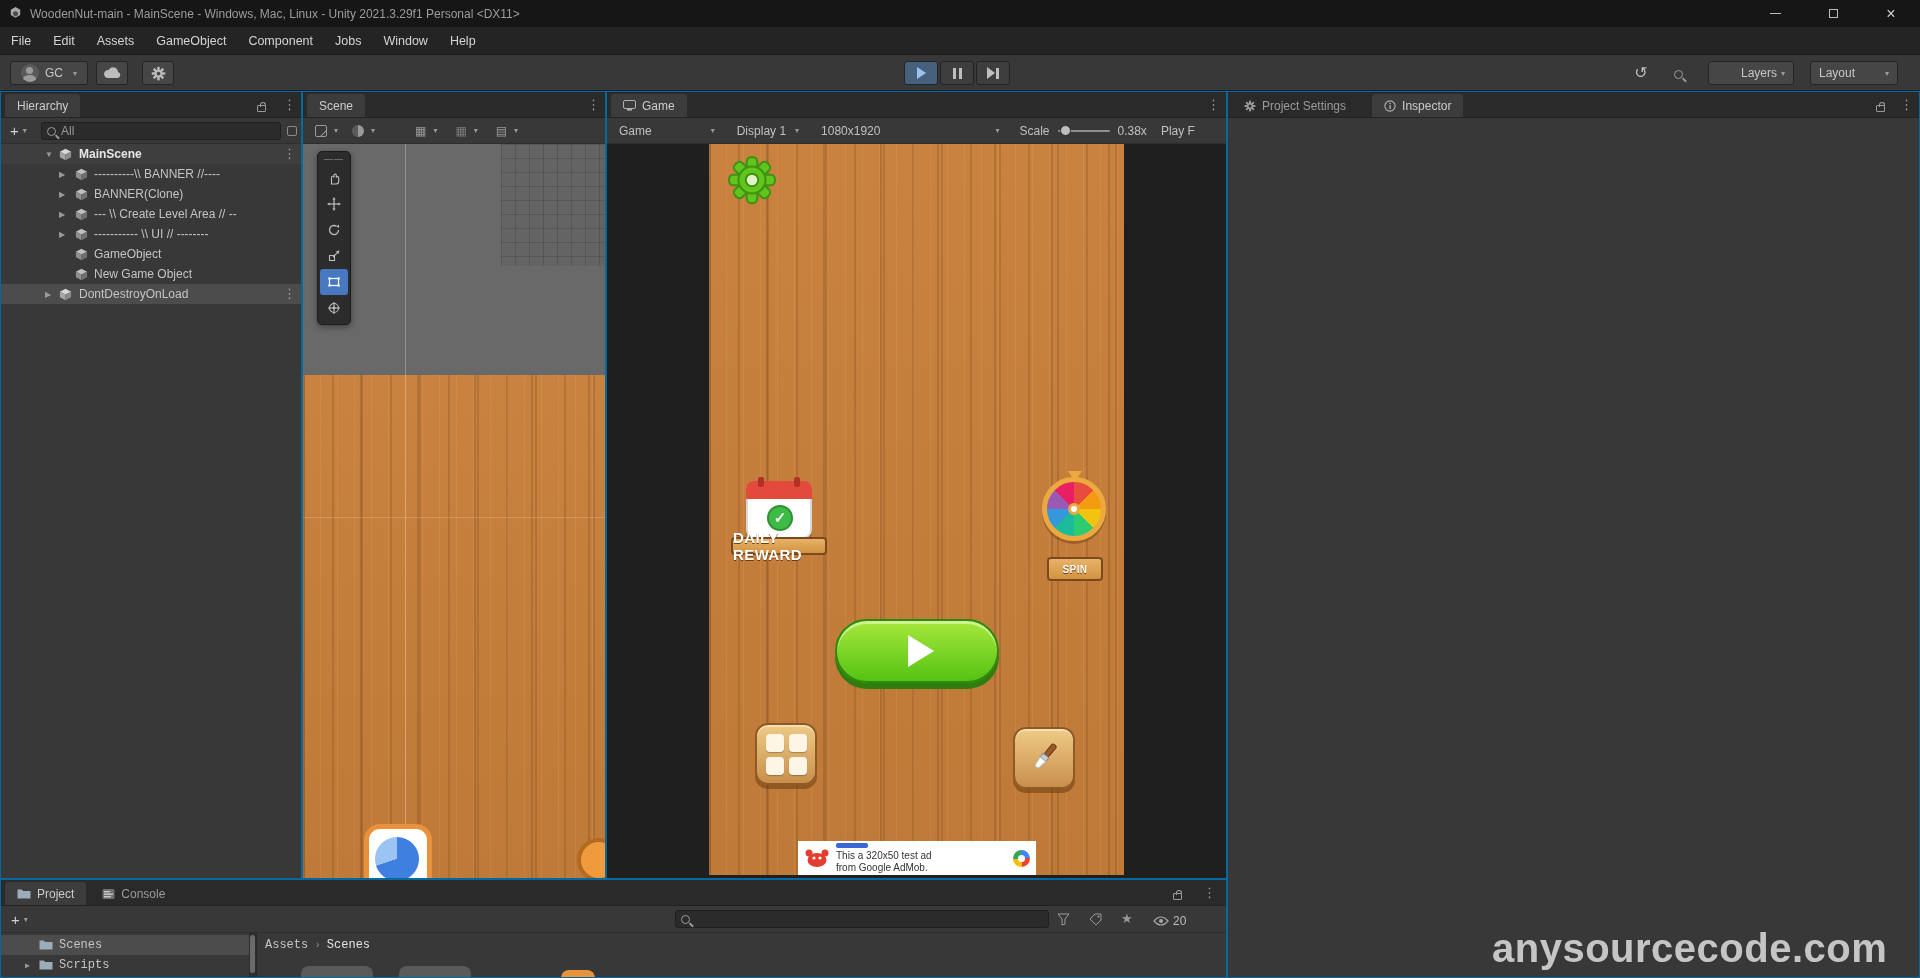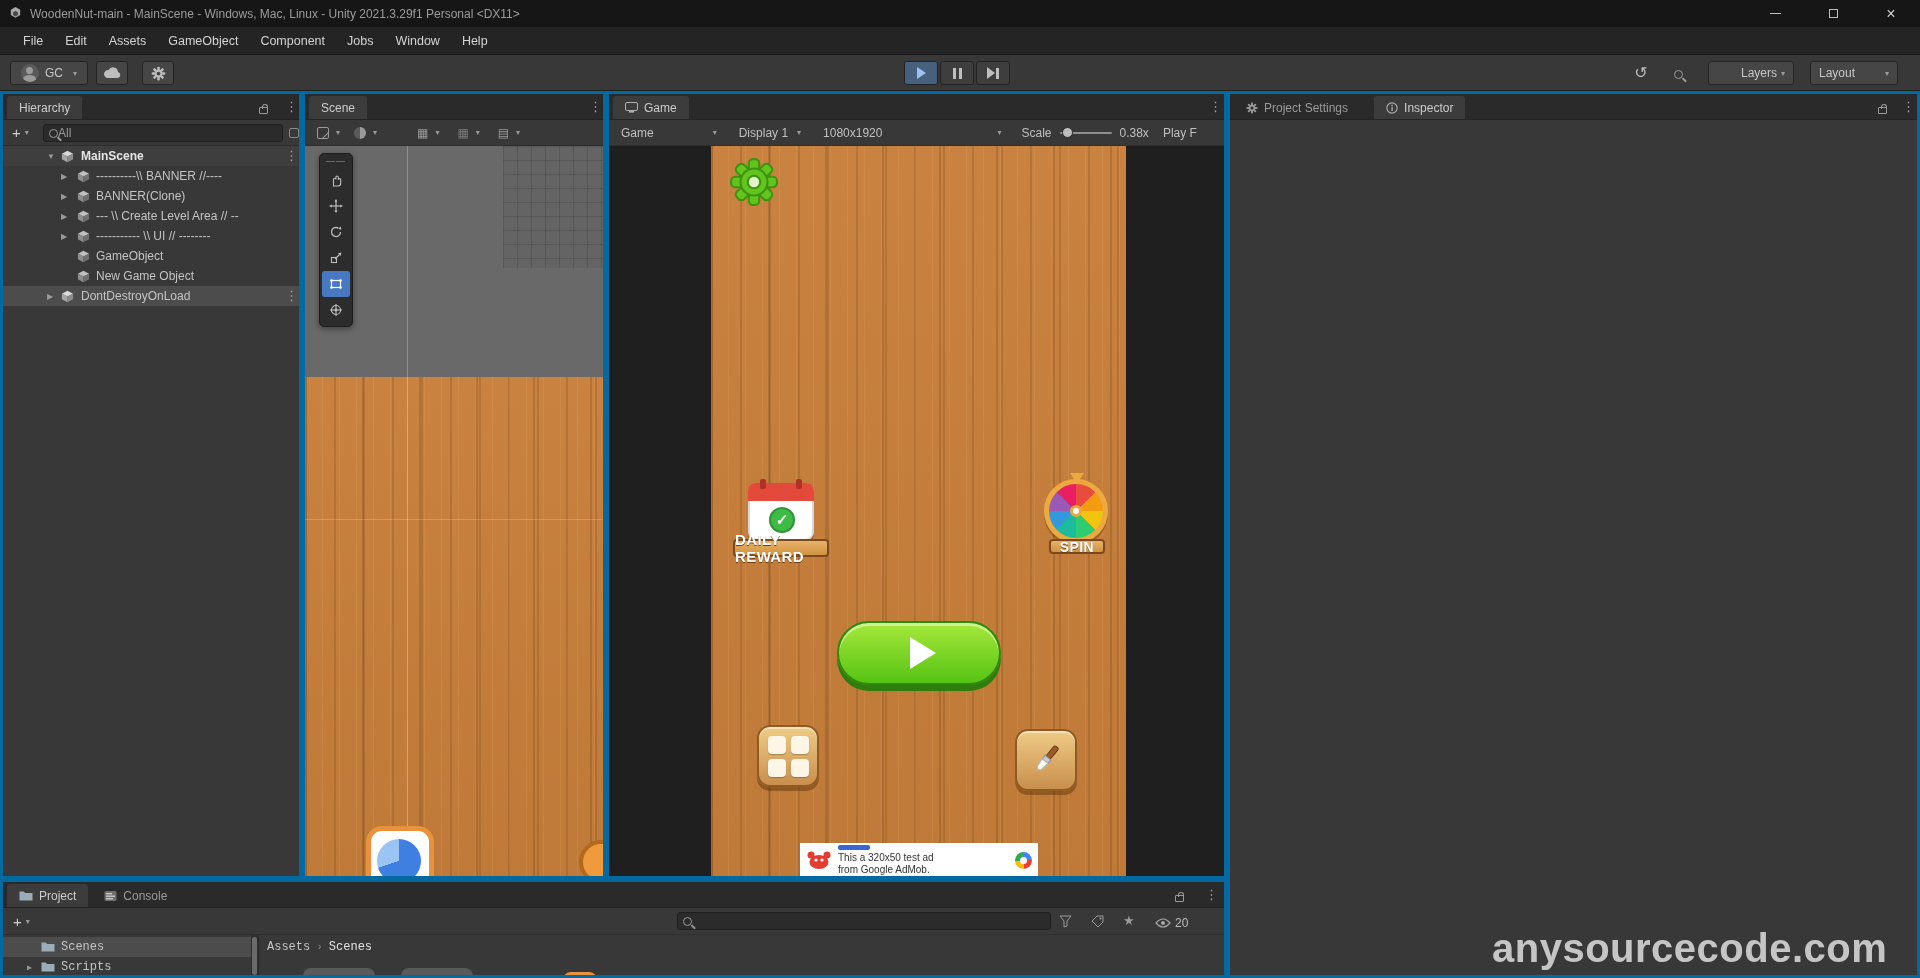--- a/index.html
+++ b/index.html
@@ -19,21 +19,21 @@
   
   .titlebar { position:absolute; left:0; top:0; width:1920px; height:27px; background:#161616; display:flex; align-items:center; }
   .title-text { color:#9c9c9c; font-size:12px; margin-left:8px; white-space:nowrap; }
   .wincontrols { position:absolute; right:0; top:0; height:27px; display:flex; align-items:center; }
   .winbtn { width:58px; height:27px; display:flex; align-items:center; justify-content:center; color:#bdbdbd; cursor:default; }
   .min-glyph { width:11px; height:1px; background:#bdbdbd; display:block; }
   .max-glyph { width:9px; height:9px; border:1px solid #bdbdbd; display:block; }
   .close-glyph { font-size:16px; line-height:1; color:#cfcfcf; }
 
   
-  .menubar { position:absolute; left:0; top:27px; width:1920px; height:28px; background:#242424; display:flex; align-items:center; padding-left:12px; border-bottom:1px solid #191919;}
+  .menubar { position:absolute; left:0; top:27px; width:1920px; height:28px; background:#242424; display:flex; align-items:center; padding-left:0; border-bottom:1px solid #191919;}
   .menu-item { padding:0 11px; height:28px; display:flex; align-items:center; color:#d4d4d4; font-size:12.5px; }
 
   
   .toolbar { position:absolute; left:0; top:55px; width:1920px; height:36px; background:#383838; border-bottom:1px solid #1f1f1f; }
   .tb-btn { background:#464646; border:1px solid #242424; border-radius:3px; height:24px; display:flex; align-items:center; justify-content:center; color:#c7c7c7; }
   .tb-seg { background:#3e3e3e; border:1px solid #232323; border-radius:3px; width:34px; height:24px; display:flex; align-items:center; justify-content:center; }
   .tb-seg.active { background:#46607e; }
   .caret { font-size:8px; color:#9a9a9a; margin-left:4px; }
   .play-tri { width:0; height:0; border-left:9px solid #bfbfbf; border-top:6px solid transparent; border-bottom:6px solid transparent; }
   .play-tri.blue { border-left-color:#9cc3f0; }
@@ -41,29 +41,29 @@
   .pause-bars span { width:3px; height:11px; background:#bfbfbf; display:block; }
   .step-wrap { display:flex; align-items:center; gap:1px; }
   .step-bar { width:2.5px; height:11px; background:#bfbfbf; display:block; }
   .avatar-circle { width:18px; height:18px; border-radius:50%; background:#5a5a5a; position:relative; overflow:hidden; }
   .avatar-circle::before { content:""; position:absolute; left:5.5px; top:3px; width:7px; height:7px; border-radius:50%; background:#9b9b9b; }
   .avatar-circle::after { content:""; position:absolute; left:2.5px; top:11px; width:13px; height:8px; border-radius:50% 50% 0 0; background:#9b9b9b; }
   .mag { width:9px; height:9px; border:1.5px solid #9a9a9a; border-radius:50%; position:relative; display:inline-block; flex:0 0 auto;}
   .mag::after { content:""; position:absolute; width:5px; height:1.5px; background:#9a9a9a; left:7px; top:8px; transform:rotate(45deg); }
 
   
-  .panel { position:absolute; background:#383838; border:3px solid #0369a1; }
+  .panel { position:absolute; background:#383838; border:1px solid #0369a1; }
   .tabbar { position:absolute; left:0; top:0; right:0; height:26px; background:#2a2a2a; border-bottom:1px solid #232323; display:flex; align-items:flex-end; }
   .tab { display:inline-flex; align-items:center; gap:6px; padding:0 12px; height:23px; background:#3c3c3c; color:#cccccc; border-radius:3px 3px 0 0; margin-left:4px; font-size:12px; white-space:nowrap; }
   .tab.inactive { background:transparent; color:#9a9a9a; }
   .vdots { color:#a2a2a2; font-size:13px; line-height:1; }
   .lock { width:9px; height:7px; border:1px solid #9a9a9a; border-radius:1px; position:relative; display:inline-block; }
   .lock::before { content:""; position:absolute; left:1.5px; top:-4px; width:4px; height:4px; border:1px solid #9a9a9a; border-bottom:none; border-radius:3px 3px 0 0; }
 
-  .searchbox { background:#2b2b2b; border:1px solid #1f1f1f; border-radius:3px; height:18px; display:flex; align-items:center; padding:0 5px; color:#9a9a9a; }
+  .searchbox { background:#2b2b2b; border:1px solid #1f1f1f; border-radius:3px; height:18px; display:flex; align-items:center; padding:0 5px; gap:5px; color:#9a9a9a; }
 
   
   .hrow { position:absolute; left:0; width:100%; height:20px; display:flex; align-items:center; color:#c4c4c4; }
   .hrow.shaded { background:#3e3e3e; }
   .hrow.selected { background:#4c4c4c; }
   .fold { position:absolute; font-size:8px; color:#9a9a9a; }
   .hlabel { position:absolute; white-space:nowrap; }
   .bold { font-weight:bold; color:#e6e6e6; }
 
   
@@ -465,21 +465,21 @@
           <div class="ribbon" style="left:0;top:56px;width:96px;height:18px;font-size:15px">
               <span>DAILY REWARD</span>
             </div>
         </div>
 
         <div class="abs" style="left:332px;top:331px;width:68px;height:88px">
           <div class="abs" style="left:1px;top:2px;width:64px;height:64px;border-radius:50%;border:5px solid #eca93f;background:conic-gradient(#e84c3d 0 45deg,#f39c12 45deg 90deg,#f1c40f 90deg 135deg,#2ecc71 135deg 180deg,#1abc9c 180deg 225deg,#3498db 225deg 270deg,#9b59b6 270deg 315deg,#e91e63 315deg 360deg);box-shadow:0 3px 0 rgba(97,53,12,.4)">
             <div class="abs" style="left:21px;top:21px;width:12px;height:12px;background:#fff;border:3px solid #eca93f;border-radius:50%"></div>
           </div>
           <div class="abs" style="left:27px;top:-4px;width:0;height:0;border-left:7px solid transparent;border-right:7px solid transparent;border-top:11px solid #eca93f"></div>
-          <div class="ribbon" style="left:6px;top:62px;width:56px;height:15px;font-size:14px">
+          <div class="ribbon" style="left:6px;top:82px;width:56px;height:24px;font-size:10px">
               <span>SPIN</span>
             </div>
         </div>
 
         <div class="abs" style="left:126px;top:475px;width:164px;height:64px;border-radius:32px;background:linear-gradient(180deg,#a6e83b,#55c313);border:2px solid #2e8a0c;box-shadow:0 6px 0 #2f7d0e, inset 0 3px 0 rgba(255,255,255,.45);display:flex;align-items:center;justify-content:center">
           <span style="width:0;height:0;border-left:26px solid #fff;border-top:16px solid transparent;border-bottom:16px solid transparent;margin-left:8px"></span>
         </div>
 
         <div class="game-btn-wood" style="left:46px;top:579px;width:62px;height:62px">
           <span class="grid4">

